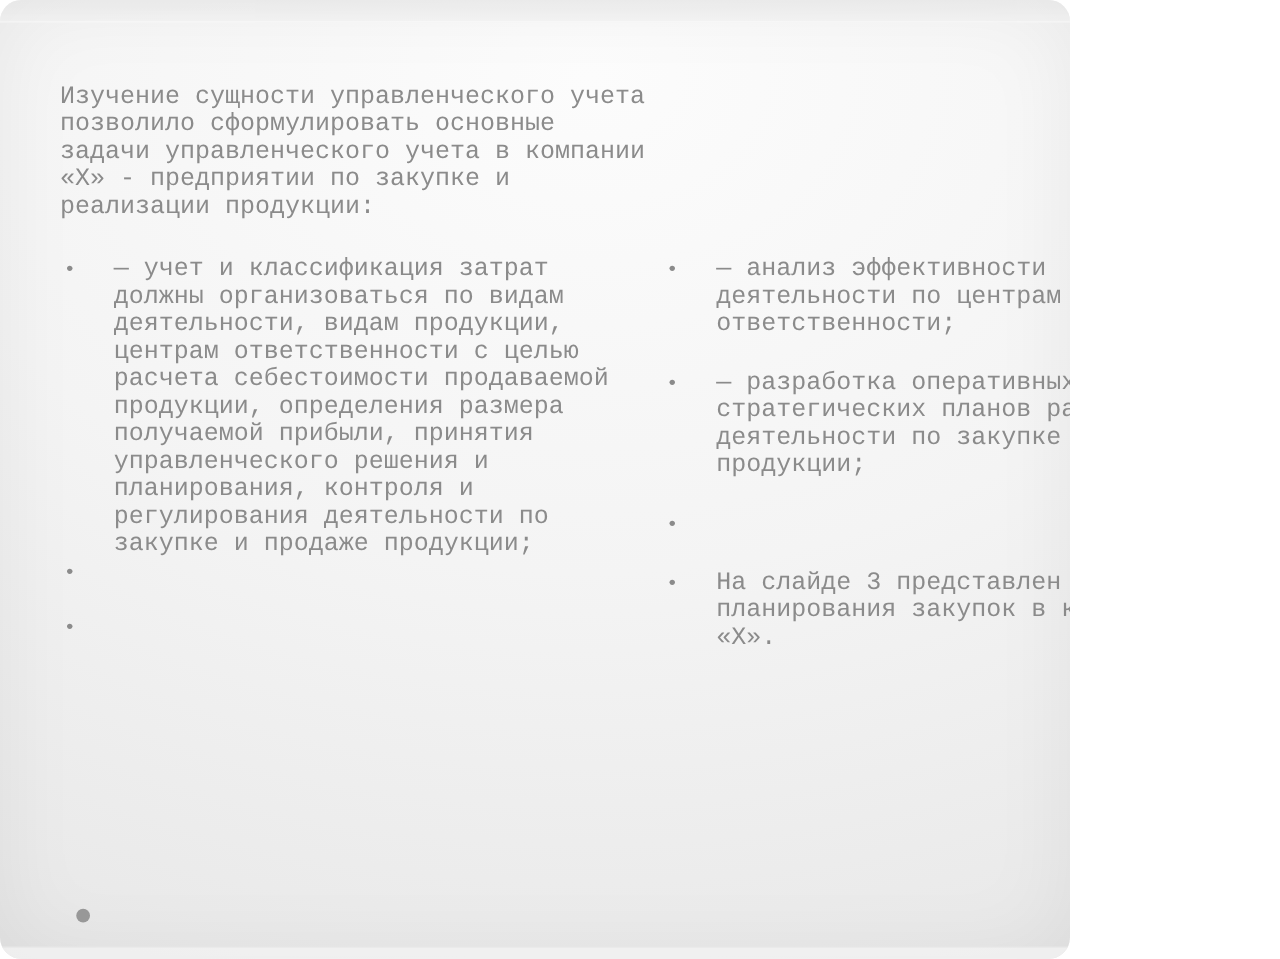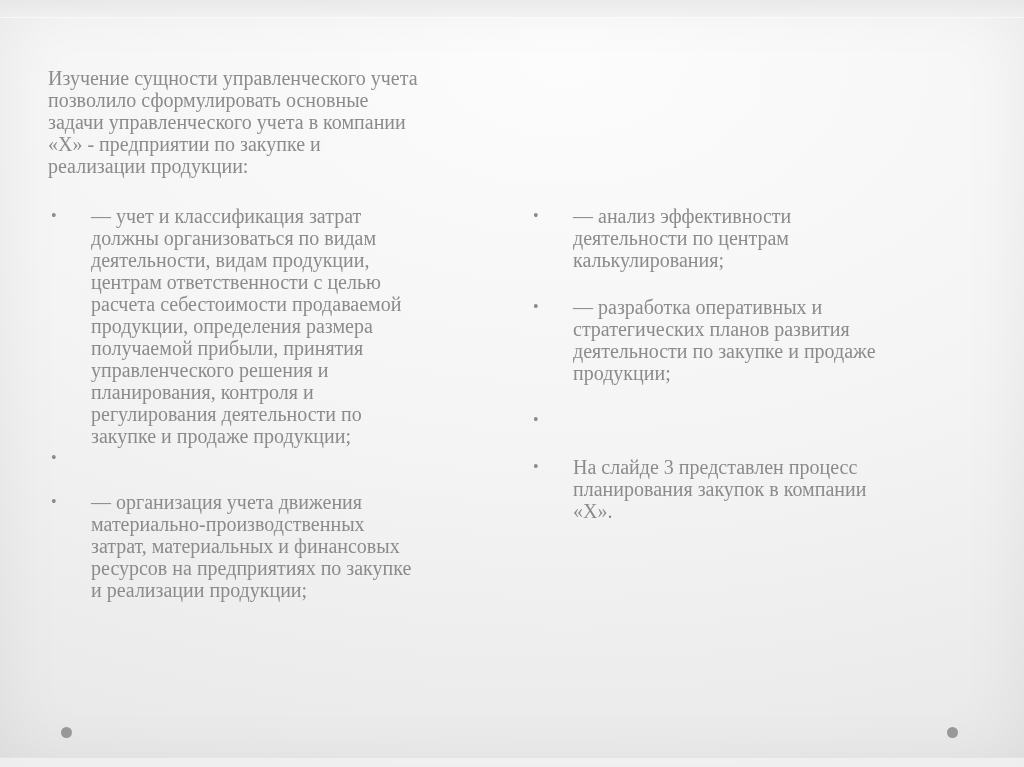--- a/index.html
+++ b/index.html
@@ -2,31 +2,32 @@
 <html style="--slide-bg-light: #fcfcfc; --slide-bg-dark: #e2e2e2; --text: #8b8b8b; --bullet: #8b8b8b; --dot: #989898;"><head>
 <meta charset="utf-8">
 <style>
   html, body {
     margin: 0;
     padding: 0;
     background: #ffffff;
   }
   .stage {
     position: relative;
-    width: 1024px;
+    width: 856px;
     height: 767px;
     overflow: hidden;
-    font-family: Liberation Serif, serif;
+    font-family: Liberation Mono, monospace;
     background:
       radial-gradient(ellipse 140% 115% at 55% 8%,
         var(--slide-bg-light, #fcfcfc) 0%,
         #f4f4f4 45%,
         #eaeaea 80%,
         var(--slide-bg-dark, #e2e2e2) 100%);
     box-shadow: inset 0 0 70px rgba(0,0,0,0.06);
+    border-radius: 17px;
   }
   .edge-top {
     position: absolute;
     top: 0; left: 0; right: 0;
     height: 17px;
     background: linear-gradient(#e6e6e6, #f0f0f0);
     border-bottom: 1px solid rgba(255,255,255,0.9);
     opacity: 0.65;
   }
   .edge-bottom {
@@ -105,34 +106,29 @@
 управленческого решения и
 планирования, контроля и
 регулирования деятельности по
 закупке и продаже продукции;</span>
     </div>
     <div class="bullet-item bullet-item-2">
       <span class="bullet-marker">•</span>
     </div>
     <div class="bullet-item bullet-item-3">
       <span class="bullet-marker">•</span>
-      <span class="text">— организация учета движения
-материально-производственных
-затрат, материальных и финансовых
-ресурсов на предприятиях по закупке
-и реализации продукции;</span>
     </div>
   </div>
 
   <div class="col col-right">
     <div class="bullet-item bullet-item-1">
       <span class="bullet-marker">•</span>
       <span class="text">— анализ эффективности
 деятельности по центрам
-калькулирования;</span>
+ответственности;</span>
     </div>
     <div class="bullet-item bullet-item-2">
       <span class="bullet-marker">•</span>
       <span class="text">— разработка оперативных и
 стратегических планов развития
 деятельности по закупке и продаже
 продукции;</span>
     </div>
     <div class="bullet-item bullet-item-3">
       <span class="bullet-marker">•</span>

